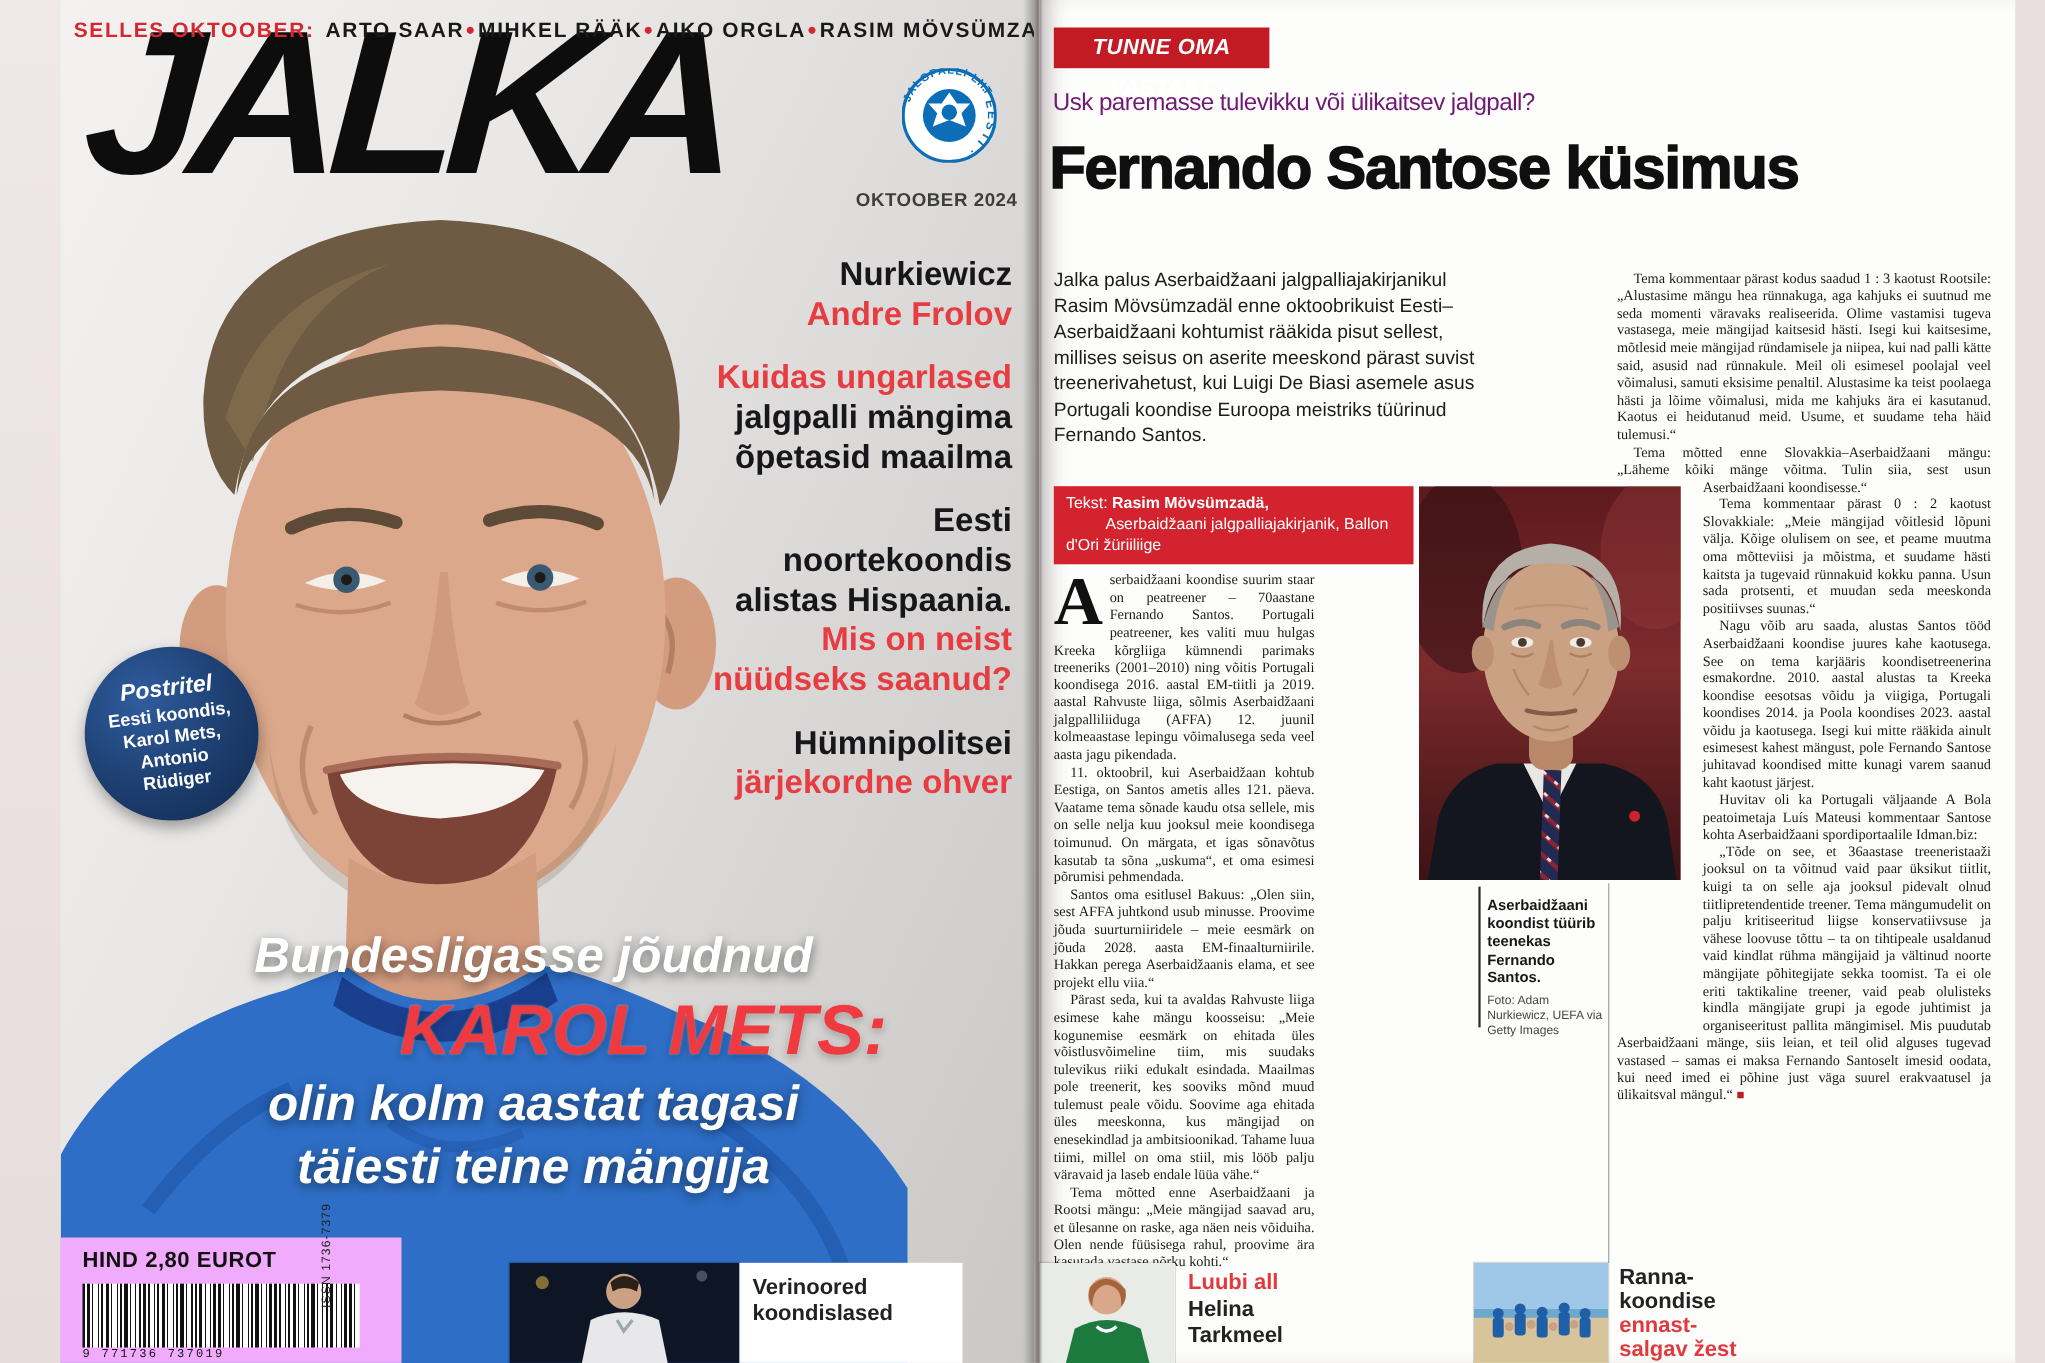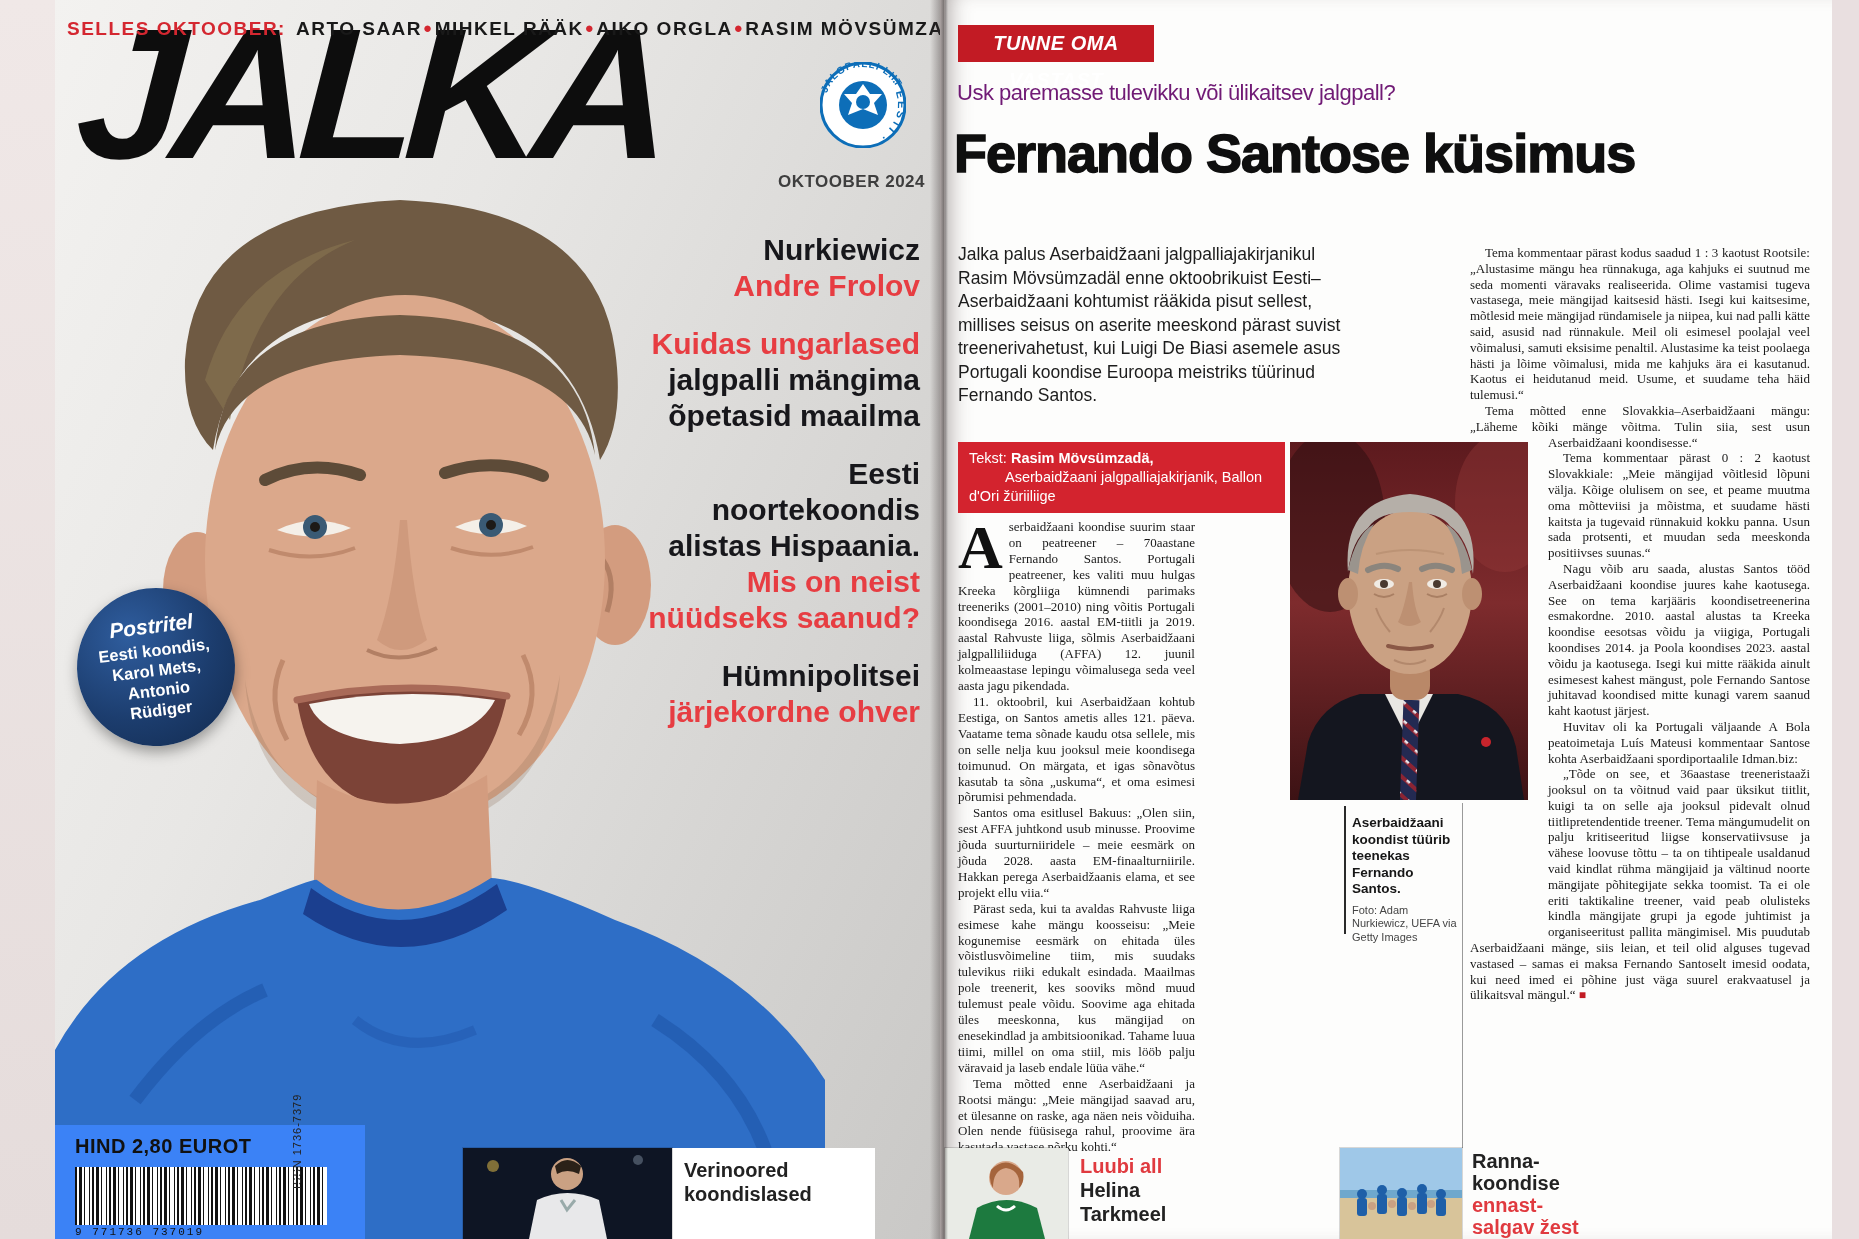--- a/index.html
+++ b/index.html
@@ -30,21 +30,21 @@
      box-shadow:0 6px 14px rgba(0,0,0,.35);transform:rotate(-7deg);
      display:flex;flex-direction:column;justify-content:center;text-align:center;color:#fff;}
   #sticker .s1{font-size:21px;font-weight:bold;font-style:italic;margin-bottom:2px;}
   #sticker .sl{font-size:16.5px;font-weight:bold;line-height:20px;}
 
   #main-title{left:45px;top:840px;width:770px;text-align:center;z-index:7;font-style:italic;font-weight:bold;}
   #main-title .t1{font-size:45px;line-height:58px;color:#fff;text-shadow:0 3px 10px rgba(0,0,0,.5);}
   #main-title .t2{font-size:64px;line-height:76px;color:#ef3a40;transform:translateX(100px);text-shadow:0 3px 8px rgba(0,0,0,.28), 0 0 2px rgba(255,255,255,.6);}
   #main-title .t3{font-size:45px;line-height:57px;color:#fff;text-shadow:0 3px 10px rgba(0,0,0,.5);}
 
-  #price-box{left:55px;top:1125px;width:310px;height:114px;background:#3b82f6;z-index:8;}
+  #price-box{left:55px;top:1125px;width:310px;height:114px;background:#f0abfc;z-index:8;}
   #price-label{left:20px;top:10px;font-size:20px;font-weight:bold;color:#111;letter-spacing:.5px;position:absolute;}
   #barcode{left:20px;top:42px;width:252px;height:58px;position:absolute;
      background:repeating-linear-gradient(90deg,#111 0 2px,#fff 2px 4px,#111 4px 7px,#fff 7px 9px,#111 9px 10px,#fff 10px 14px,#111 14px 15px,#fff 15px 17px);}
   #barcode-digits{left:20px;top:101px;position:absolute;font-family:"Liberation Mono",monospace;font-size:11px;color:#111;letter-spacing:2px;}
   #issn{left:236px;top:64px;position:absolute;font-size:11px;color:#222;transform:rotate(-90deg);transform-origin:left top;white-space:nowrap;letter-spacing:1px;}
 
   .teaser-photo{top:1148px;z-index:9;box-shadow:0 0 0 1px rgba(0,0,0,.15);}
   .teaser-panel{top:1148px;height:91px;background:#fff;z-index:8;}
   .teaser-text{z-index:10;font-weight:bold;font-size:20px;line-height:24px;color:#222;}
   .teaser-text .red{color:#e03a3f;}
@@ -271,20 +271,26 @@
     </div>
 
     <div class="abs" id="sticker">
       <div class="s1">Postritel</div>
       <div class="sl">Eesti koondis,</div>
       <div class="sl">Karol Mets,</div>
       <div class="sl">Antonio</div>
       <div class="sl">Rüdiger</div>
     </div>
 
+    <div class="abs" id="main-title">
+      <div class="t1">Bundesligasse jõudnud</div>
+      <div class="t2">KAROL METS:</div>
+      <div class="t3">olin kolm aastat tagasi</div>
+      <div class="t3">täiesti teine mängija</div>
+    </div>
   </div>
 
   <div class="abs" id="price-box">
     <div id="price-label">HIND 2,80 EUROT</div>
     <div id="barcode"></div>
     <div id="barcode-digits">9 771736 737019</div>
     <div id="issn">ISSN 1736-7379</div>
   </div>
 
   <svg class="abs teaser-photo" style="left:463px" width="209" height="91" viewBox="0 0 209 91">

